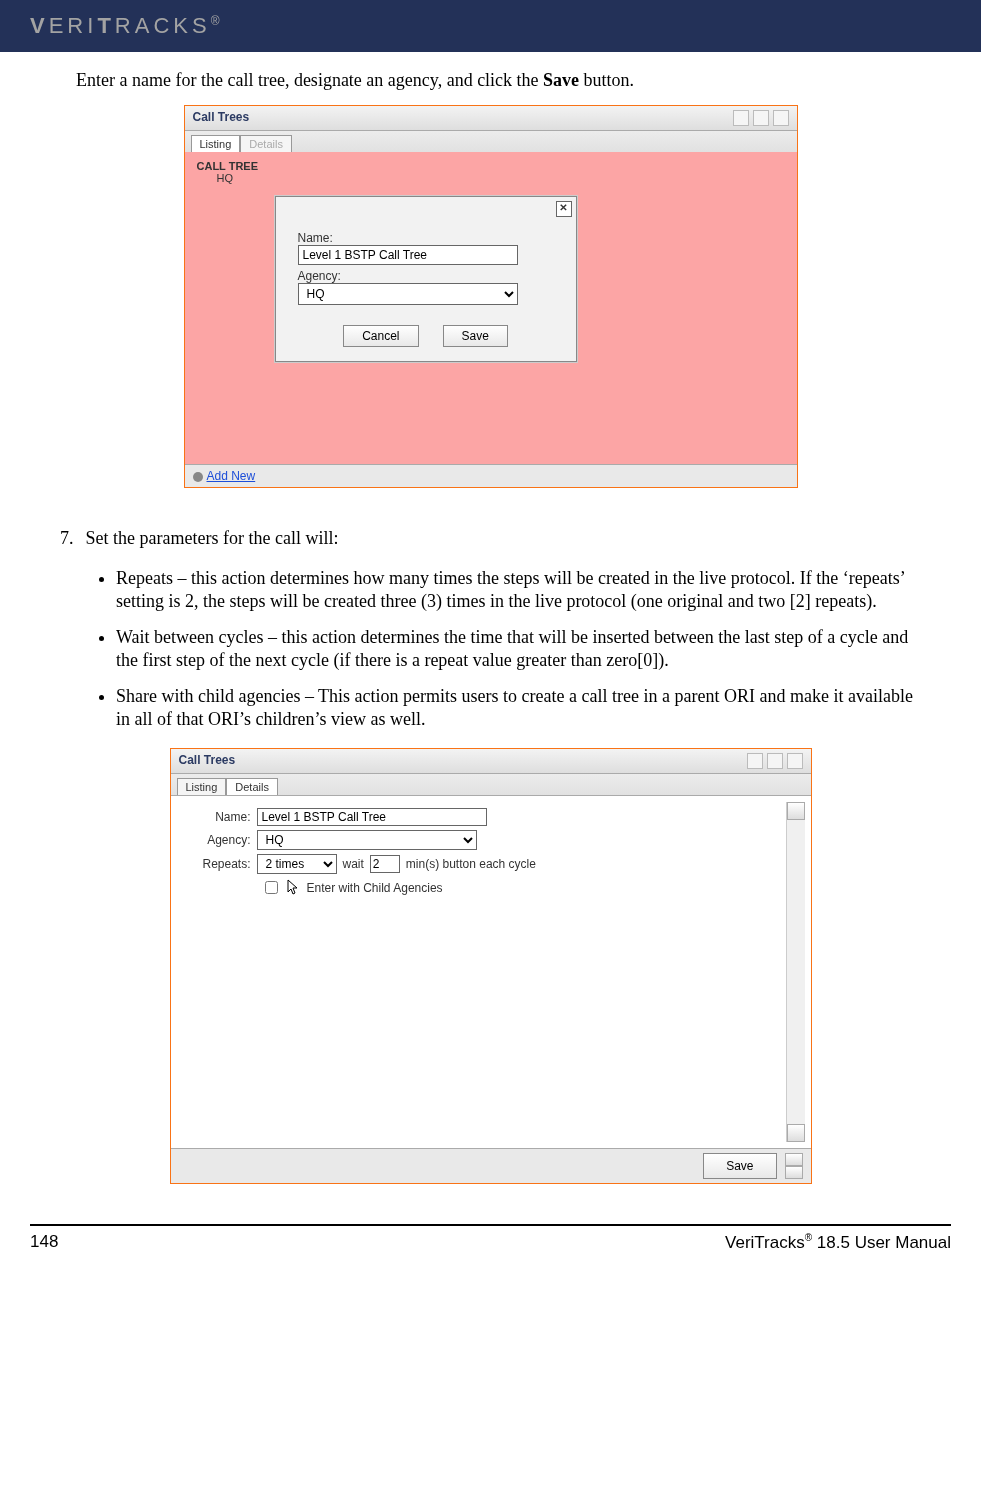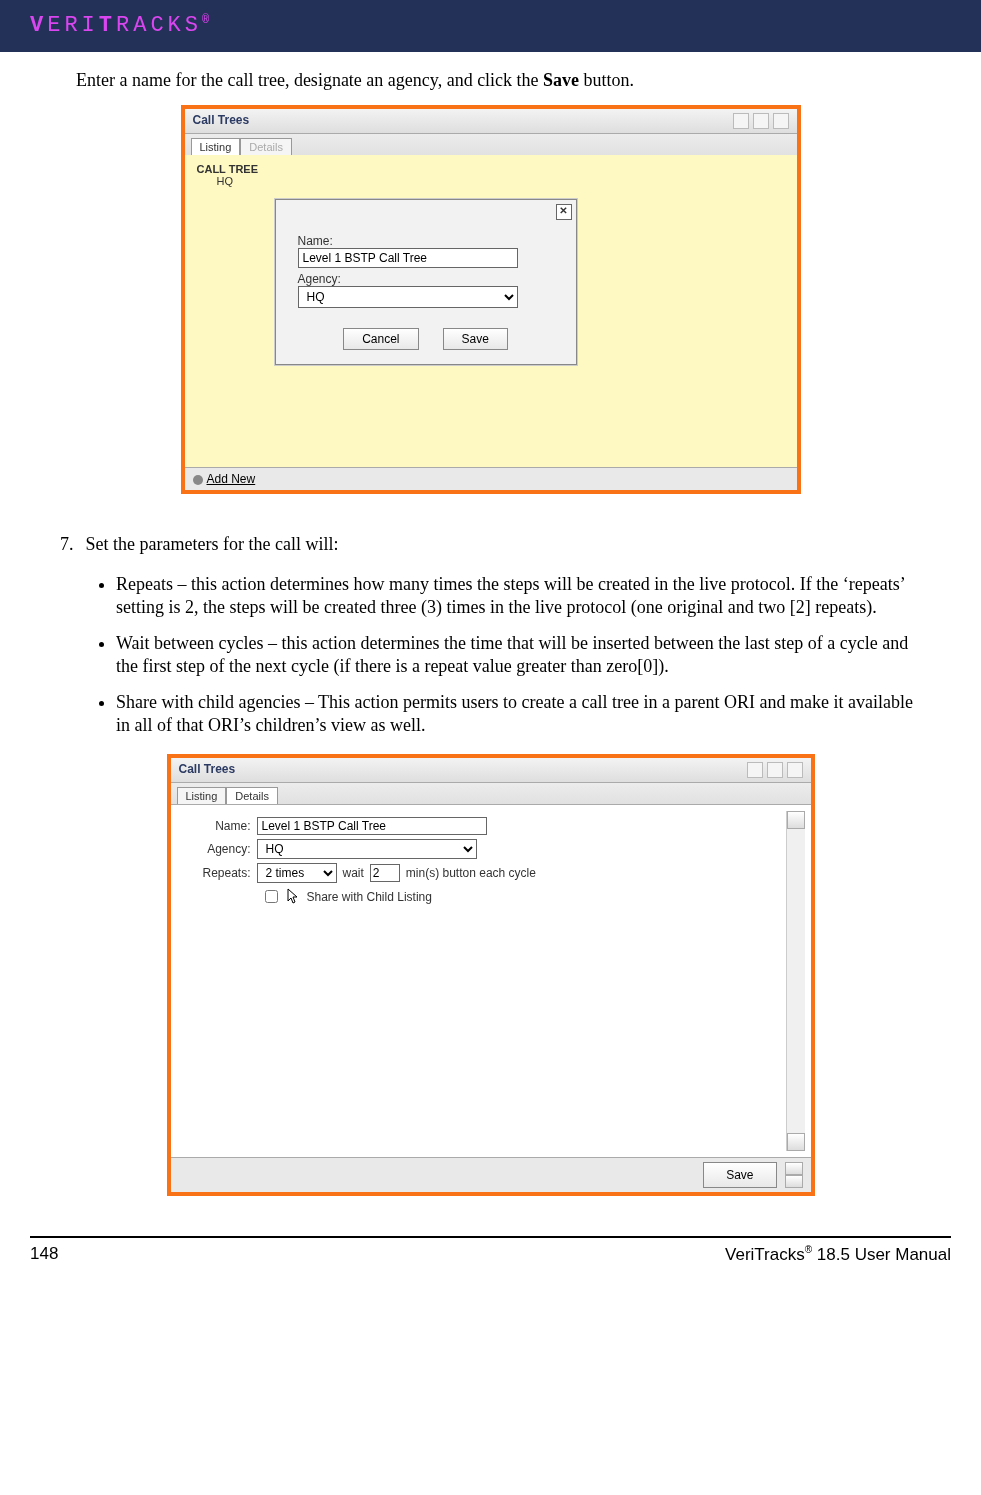--- a/index.html
+++ b/index.html
@@ -11,38 +11,38 @@
     width: 981px;
   }
   .header-bar {
     background: #233158;
     height: 52px;
     display: flex;
     align-items: center;
     padding-left: 30px;
   }
   .logo {
-    color: #d946ef;
-    font-family: Liberation Mono, monospace;
+    color: #a3a3a3;
+    font-family: Liberation Sans, sans-serif;
     font-size: 22px;
     letter-spacing: 4px;
     font-weight: 300;
   }
   .logo b { font-weight: 600; letter-spacing: 4px; }
   .logo sup { font-size: 12px; letter-spacing: 0; }
   .page {
     padding: 18px 60px 0 60px;
     border-radius: 7px;
   }
   .intro {
     font-size: 18px;
     margin: 0 0 14px 16px;
   }
   .screenshot {
-    border: 4px solid #f97316;
+    border: 1px solid #f97316;
     background: #e9e9e9;
     font-family: Verdana, Arial, sans-serif;
     font-size: 12px;
     color: #333;
     margin: 0 auto 40px auto;
     width: 590px;
     box-shadow: none;
   }
   .ss-title {
     background: linear-gradient(#f3f3f3,#dedede);
@@ -76,21 +76,21 @@
     align-items:center;
     border-top:1px solid #aaa;
     border-bottom:1px solid #aaa;
     background:#e8e8e8;
     padding:3px 8px;
     font-size:12px;
   }
   .filterbar .ficon { width:12px;height:12px;background:#999;display:inline-block;margin-right:4px;vertical-align:middle; }
   .filterbar .expbtn { width:14px;height:12px;border:1px solid #888;background:#f5f5f5; }
   .ss-body {
-    background:#fef9c3;
+    background:#fca5a5;
     padding: 8px 12px 4px 12px;
     min-height: 300px;
     position:relative;
   }
   .calltree-label { font-weight:bold; font-size:11px; }
   .hq { margin-left: 20px; font-size:11px; }
   .dialog {
     position:absolute;
     left:90px; top:44px;
     width:300px;
@@ -118,21 +118,21 @@
     border:1px solid #888;
     background:linear-gradient(#fff,#e8e8e8);
     cursor:pointer;
   }
   .addnew {
     border-top:1px solid #aaa;
     background:#e9e9e9;
     padding:4px 8px;
     font-size:12px;
   }
-  .addnew a { color:#000000; text-decoration:underline; }
+  .addnew a { color:#1d4ed8; text-decoration:underline; }
   .addnew .plus { width:10px;height:10px;display:inline-block;background:#888;border-radius:50%;margin-right:4px;vertical-align:middle; }
   ul.bullets { list-style: disc; padding-left: 56px; font-size:18px; margin-top:18px;}
   ul.bullets li { margin-bottom: 14px; line-height:1.25;}
 
   
   .ss2-body {
     background:#fff;
     padding: 6px 6px 6px 6px;
     min-height: 340px;
     position:relative;
@@ -258,21 +258,21 @@
           <select class="small"><option>2 times</option></select>
           <span class="gap">wait</span>
           <input class="tiny" type="text" value="2" style="">
           <span class="gap">min(s) button each cycle</span>
         </div>
         <div class="ss2-checkrow">
           <input type="checkbox" style="">
           <svg class="ss2-cursor" viewBox="0 0 14 18">
               <path d="M1 1 L1 13 L4 10 L6 15 L8 14 L6 9 L10 9 Z" fill="#fff" stroke="#000" stroke-width="1"></path>
             </svg>
-          <span>Share with Child Listing</span>
+          <span>Enter with Child Agencies</span>
         </div>
       </div>
       <div class="ss2-scroll">
         <div class="arr"></div>
         <div class="arr"></div>
       </div>
     </div>
     <div class="ss2-footer">
       <button>Save</button>
       <div class="scr">

